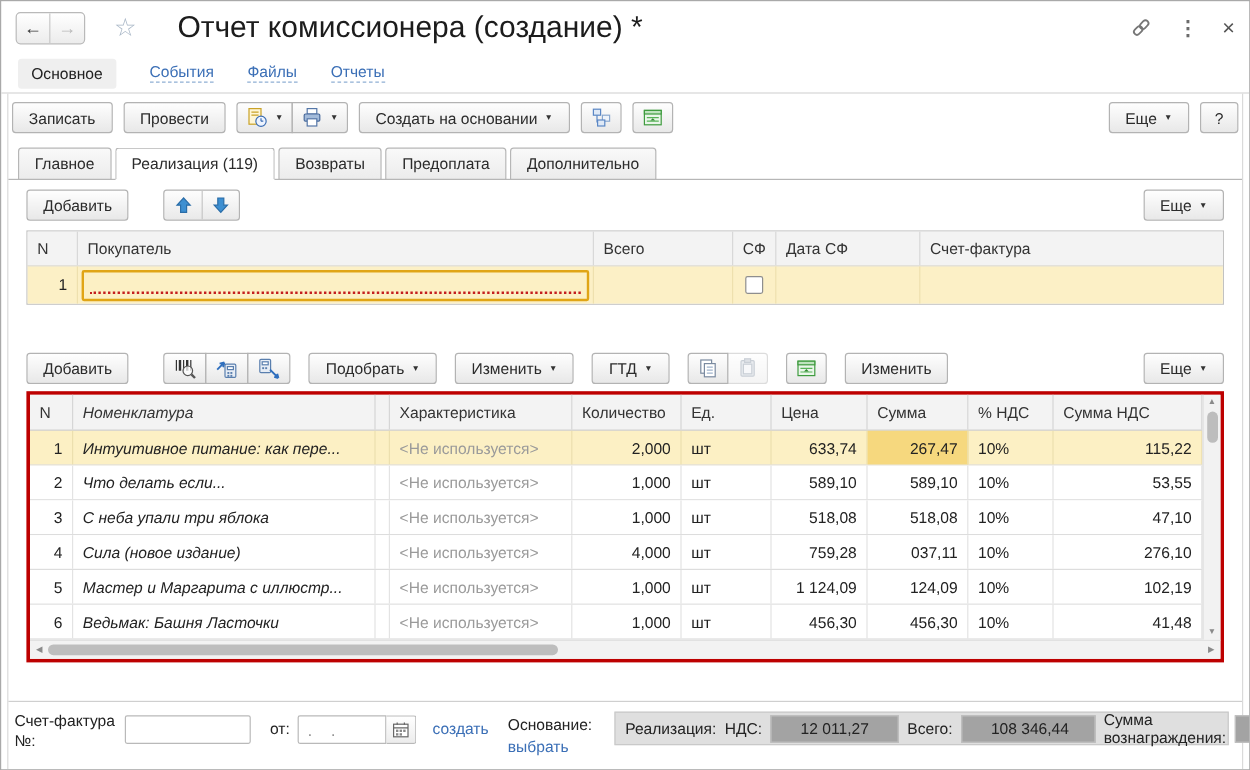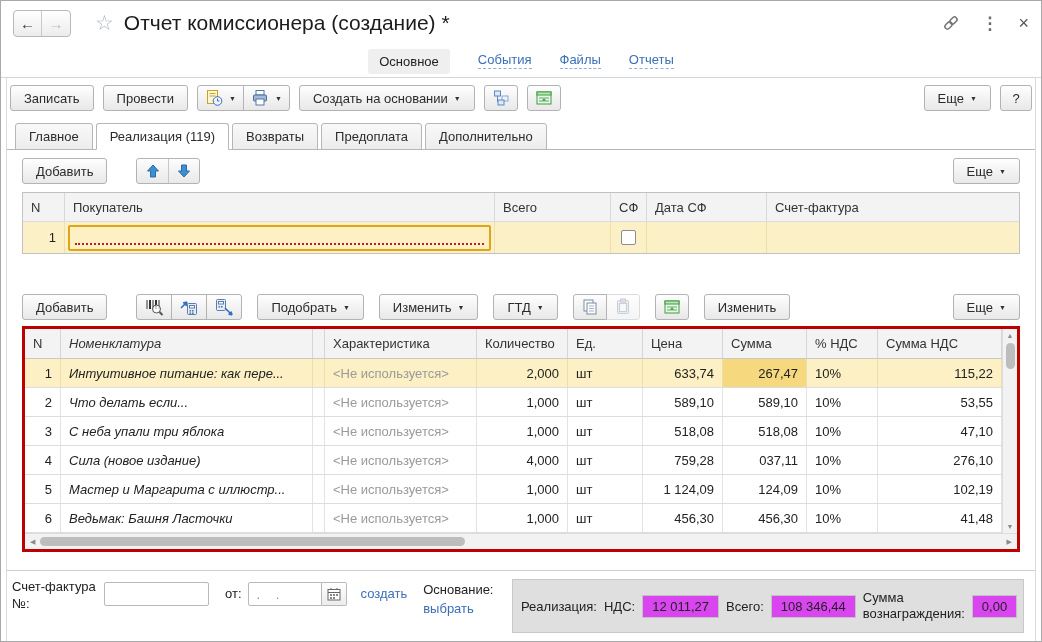--- a/index.html
+++ b/index.html
@@ -6,27 +6,27 @@
   body { font-family: "Liberation Sans", sans-serif; font-size: 13px; color: #222; background:#888; }
   .window { width: 1042px; height: 642px; background:#fff; border:1px solid #a9a9a9; display:flex; flex-direction:column; overflow:hidden; }
 
   
   .titlebar { height:44px; display:flex; align-items:center; padding:0 12px; gap:10px; }
   .histbtns { display:flex; border:1px solid #b9b9b9; border-radius:4px; overflow:hidden; background:linear-gradient(#ffffff,#ececec); }
   .hbtn { width:28px; height:25px; display:flex; align-items:center; justify-content:center; font-size:15px; color:#333; cursor:pointer; }
   .hbtn.back { border-right:1px solid #c9c9c9; }
   .hbtn.fwd { color:#b9b9b9; }
   .star { font-size:21px; color:#a8b6c6; margin-left:14px; cursor:pointer; }
-  .title { font-size:21px; color:#1c1c1c; margin-left:0; white-space:nowrap; }
+  .title { font-size:25px; color:#1c1c1c; margin-left:24px; white-space:nowrap; }
   .tb-right { margin-left:auto; display:flex; align-items:center; gap:20px; color:#6b6b6b; }
   .menu-dots { font-size:17px; font-weight:bold; cursor:pointer; }
   .close-x { font-size:18px; color:#555; cursor:pointer; }
 
   
-  .navbar { display:flex; align-items:center; gap:28px; padding:0 14px; height:32px;justify-content:center; }
+  .navbar { display:flex; align-items:center; gap:28px; padding:0 14px; height:32px; }
   .nav-item-active { background:#efefef; border-radius:3px; padding:5px 11px; color:#222; cursor:pointer; }
   .nav-link { color:#3b6fb6; border-bottom:1px dashed #8fafd4; cursor:pointer; line-height:1.15; }
   .hdivider { border-top:1px solid #d6d6d6; }
 
   
   .form-body { flex:1; display:flex; flex-direction:column; margin:0 5px; border-left:1px solid #dadada; border-right:1px solid #dadada; min-height:0; }
 
   
   .btn { display:inline-flex; align-items:center; justify-content:center; height:26px; padding:0 13px;
          background:linear-gradient(#fefefe,#e8e8e8); border:1px solid #b3b3b3; border-radius:3px;
@@ -114,23 +114,23 @@
   .input { height:24px; background:#fff; border:1px solid #b9b9b9; border-radius:2px; cursor:text; }
   .inv-input { width:105px; margin-top:3px; }
   .from-label { margin:7px 6px 0 16px; }
   .date-wrap { display:flex; margin-top:3px; }
   .date-input { width:74px; display:flex; align-items:center; padding:0 8px; color:#8a8a8a; letter-spacing:6px; border-radius:2px 0 0 2px; }
   .cal-btn { width:25px; height:24px; border:1px solid #b9b9b9; border-left:none; border-radius:0 2px 2px 0;
              background:linear-gradient(#ffffff,#ececec); display:flex; align-items:center; justify-content:center; cursor:pointer; }
   .link { color:#3b6fb6; cursor:pointer; }
   .create-link { margin:7px 0 0 14px; }
   .basis { margin:2px 0 0 16px; line-height:1.45; }
-  .sumpanel { margin-left:auto; margin-right:6px; width:512px; height:54px; background:#dfdfdf; border:1px solid #c9c9c9;
+  .sumpanel { margin-left:auto; margin-right:6px; width:512px; height:28px; background:#dfdfdf; border:1px solid #c9c9c9;
               display:flex; align-items:center; gap:7px; padding:0 8px; }
-  .valbox { background:#d946ef; border:1px solid #c2c2c2; padding:3px 9px; text-align:right; white-space:nowrap; }
+  .valbox { background:#a3a3a3; border:1px solid #c2c2c2; padding:3px 24px; text-align:right; white-space:nowrap; }
   .vb-vat { width:108px; } .vb-total { width:112px; } .vb-fee { width:86px; }
   .fee-label { width:122px; line-height:1.2; }
   svg { display:block; }
 </style>
 </head>
 <body>
 
 <div class="window">
 
   <div class="titlebar">

